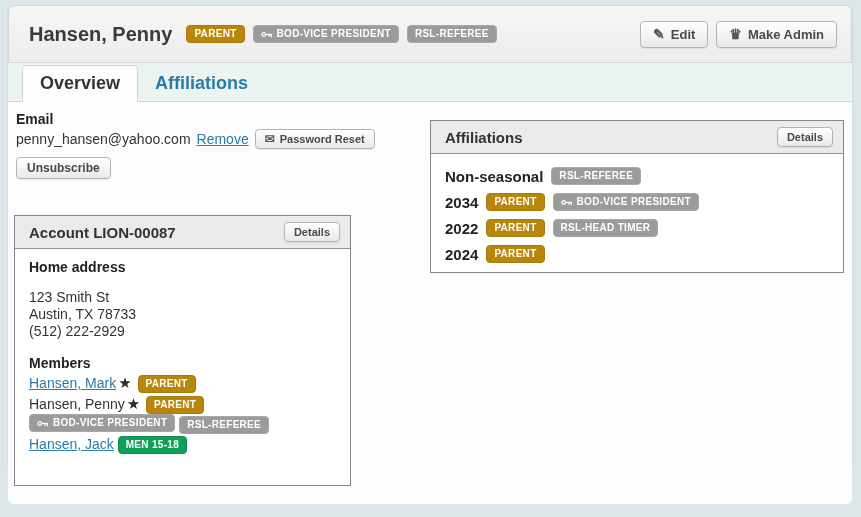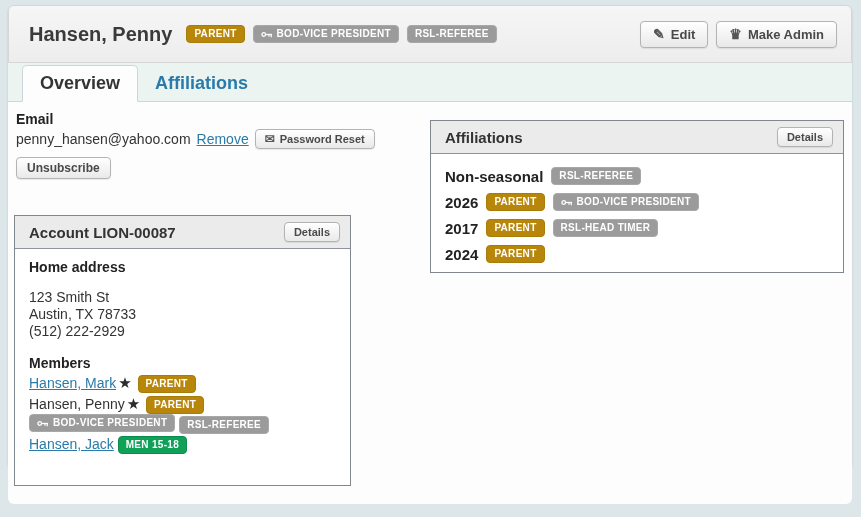--- a/index.html
+++ b/index.html
@@ -208,36 +208,36 @@
       <div class="panel-header">
         <span class="panel-title">Affiliations</span>
         <button class="btn small">Details</button>
       </div>
       <div class="aff-body">
         <div class="aff-row">
           <span class="aff-period">Non-seasonal</span>
           <span class="badge gray">RSL-REFEREE</span>
         </div>
         <div class="aff-row">
-          <span class="aff-period">2026</span>
+          <span class="aff-period">2034</span>
           <span class="badge gold">PARENT</span>
           <span class="badge gray">
             <span class="key-icon">
               <svg width="12" height="9" viewBox="0 0 24 18">
                   <circle cx="5.5" cy="9" r="3.6" fill="none" stroke="#fff" stroke-width="2.6"></circle>
                   <line x1="9.5" y1="9" x2="22" y2="9" stroke="#fff" stroke-width="2.6"></line>
                   <line x1="16" y1="9" x2="16" y2="13.5" stroke="#fff" stroke-width="2.4"></line>
                   <line x1="20.5" y1="9" x2="20.5" y2="14.5" stroke="#fff" stroke-width="2.4"></line>
                 </svg>
             </span>
             <span>BOD-VICE PRESIDENT</span>
           </span>
         </div>
         <div class="aff-row">
-          <span class="aff-period">2017</span>
+          <span class="aff-period">2022</span>
           <span class="badge gold">PARENT</span>
           <span class="badge gray">RSL-HEAD TIMER</span>
         </div>
         <div class="aff-row">
           <span class="aff-period">2024</span>
           <span class="badge gold">PARENT</span>
         </div>
       </div>
     </div>
 

